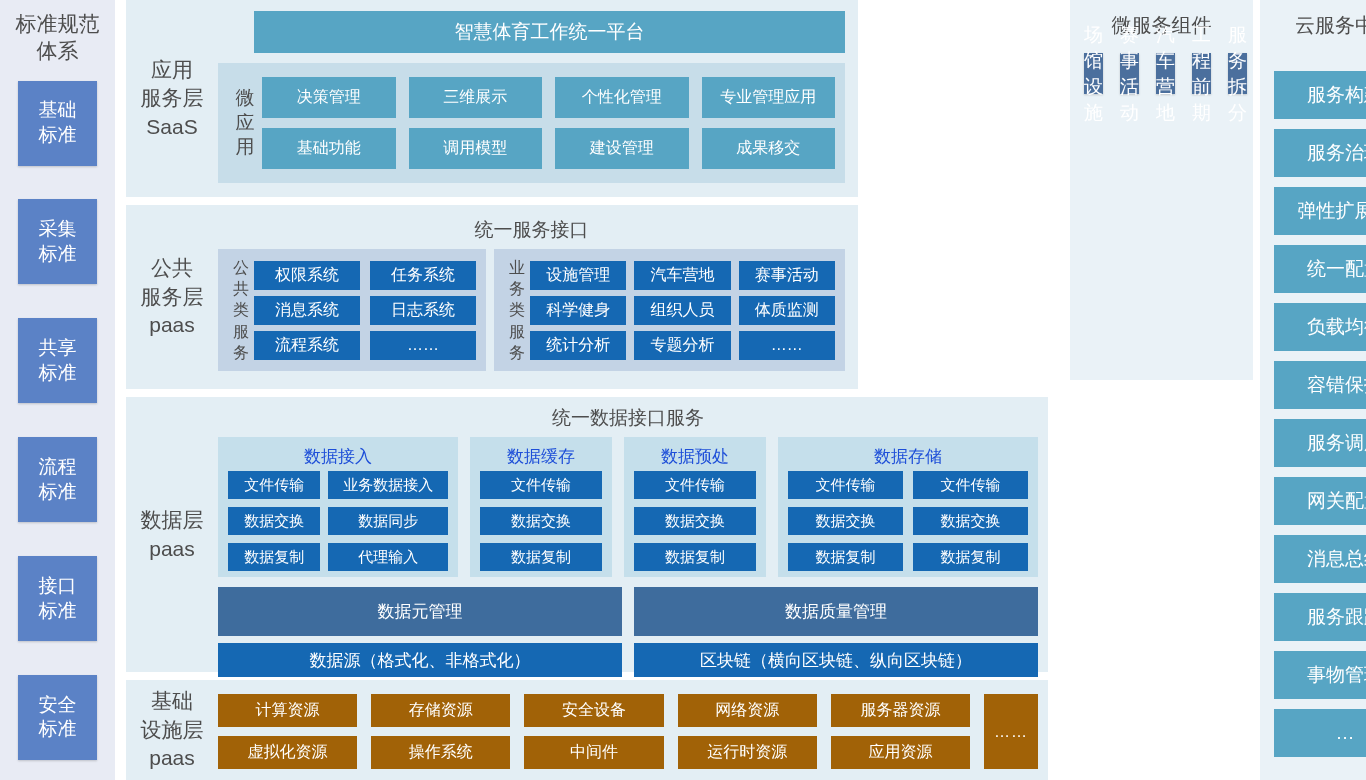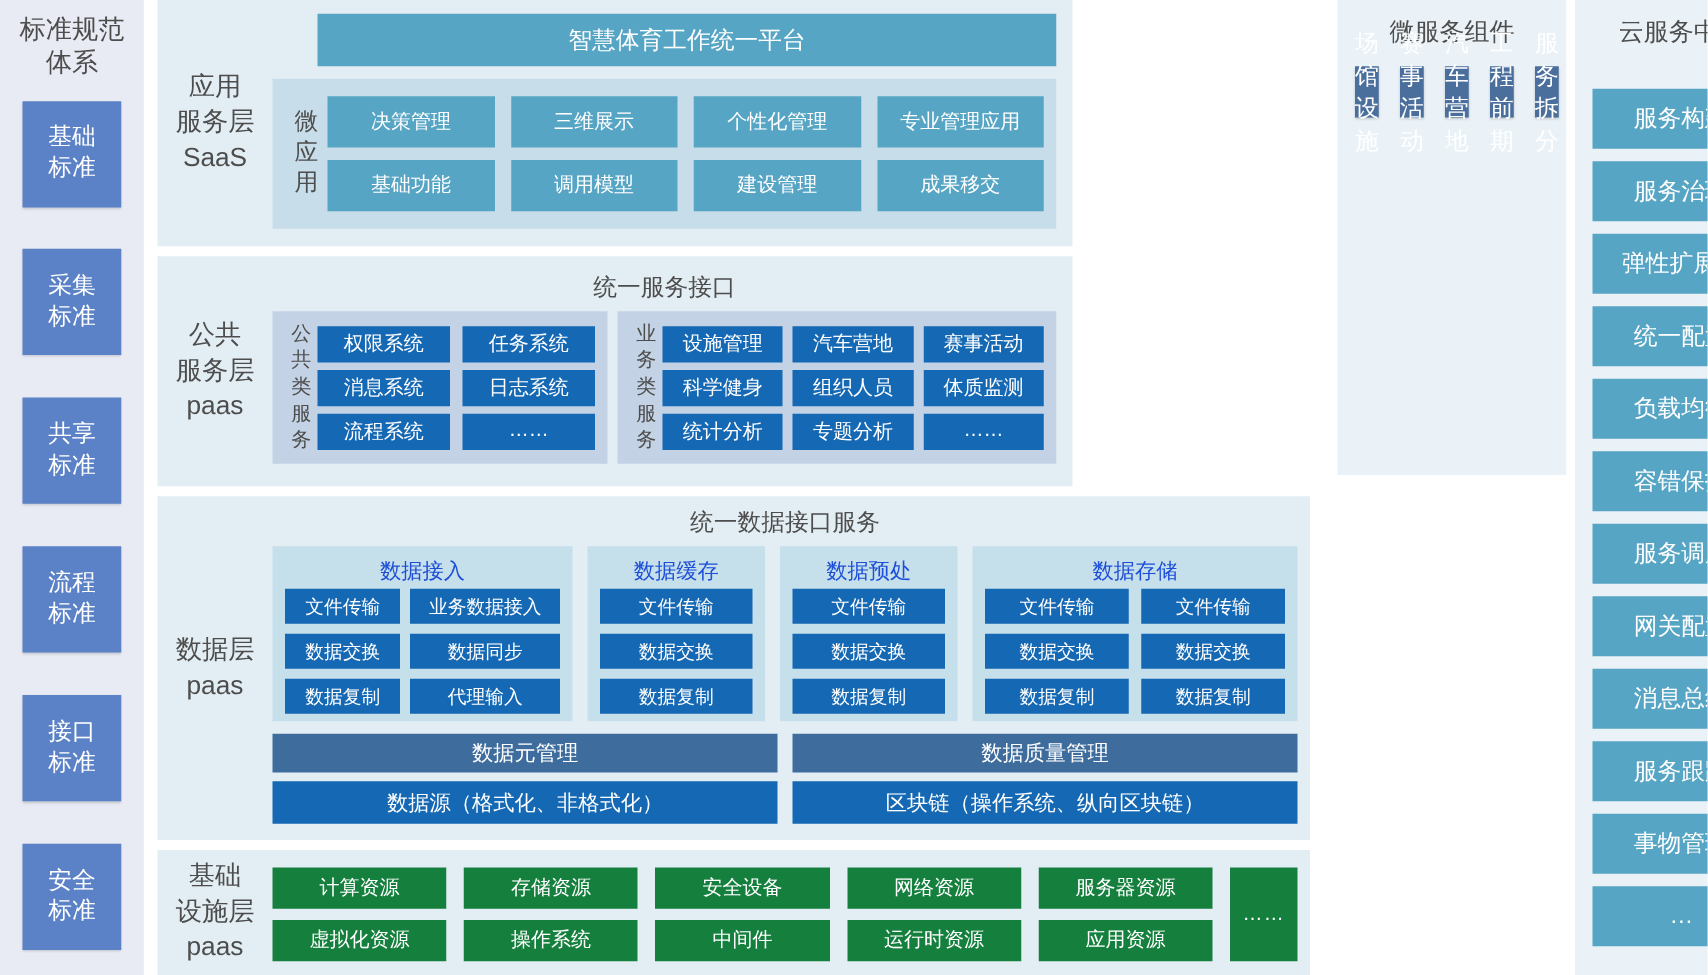--- a/index.html
+++ b/index.html
@@ -67,30 +67,30 @@
   .g-small  { width: 142px; flex: none; }
   .g-storage{ flex: 1; }
   .ggrid1 { margin-top: 4px; flex: 1; display: grid; grid-template-columns: 1fr; gap: 8px; }
   .ggrid2 { margin-top: 4px; flex: 1; display: grid; grid-template-columns: 42% 1fr; gap: 8px; }
   .ggrid2e{ margin-top: 4px; flex: 1; display: grid; grid-template-columns: 1fr 1fr; gap: 8px 10px; }
   .data-box { background: #1568b3; color: #fff; font-size: 15px;
               display: flex; align-items: center; justify-content: center; }
   .bars { display: flex; gap: 12px; }
   .bars-mgmt { margin-top: 10px; }
   .bars-src  { margin-top: 7px; text-align: center; }
-  .mgmt-bar { flex: 1; height: 31px; background: #3e6c9d; color: #fff; font-size: 17px;
+  .mgmt-bar { flex: 1; height: 49px; background: #3e6c9d; color: #fff; font-size: 17px;
               display: flex; align-items: center; justify-content: center; }
   .src-bar  { flex: 1; height: 34px; background: #1568b3; color: #fff; font-size: 17px;
               display: flex; align-items: center; justify-content: center; }
 
   
   .sec-infra { height: 100px; width: 922px; }
   .infra-grid { flex: 1; display: grid; grid-template-columns: repeat(5, 1fr) 54px;
                 gap: 9px 14px; padding: 14px 10px 11px 0; }
-  .infra-box { background: #15803d; color: #fff; font-size: 16px;
+  .infra-box { background: #a16207; color: #fff; font-size: 16px;
                display: flex; align-items: center; justify-content: center; }
   .infra-more { grid-column: 6; grid-row: 1 / 3; letter-spacing: 1px; }
   .repeat-contents { display: contents; }
 
   
   .ms-col { width: 183px; margin-left: 22px; flex: none; }
   .ms-panel { height: 380px; background: #eaf2f7; padding: 12px 14px; }
   .panel-title { color: #4d4d4d; font-size: 20px; text-align: center; }
   .ms-boxes { margin-top: 14px; display: flex; flex-direction: row; gap: 17px; }
   .ms-box { height: 41px; background: #4b6f9d; color: #fff; font-size: 19px;
@@ -250,21 +250,21 @@
         </div>
       </div>
       <div class="bars bars-mgmt">
 
       <div class="mgmt-bar">数据元管理</div>
           <div class="mgmt-bar">数据质量管理</div>
         </div>
       <div class="bars bars-src">
 
       <div class="src-bar">数据源（格式化、非格式化）</div>
-          <div class="src-bar">区块链（操作系统、纵向区块链）</div>
+          <div class="src-bar">区块链（横向区块链、纵向区块链）</div>
         </div>
     </div>
   </section>
 
   <section class="sec sec-infra">
     <div class="sec-label pre">基础
 设施层
 paas</div>
     <div class="infra-grid">
       <div class="infra-box infra-more">……</div>

